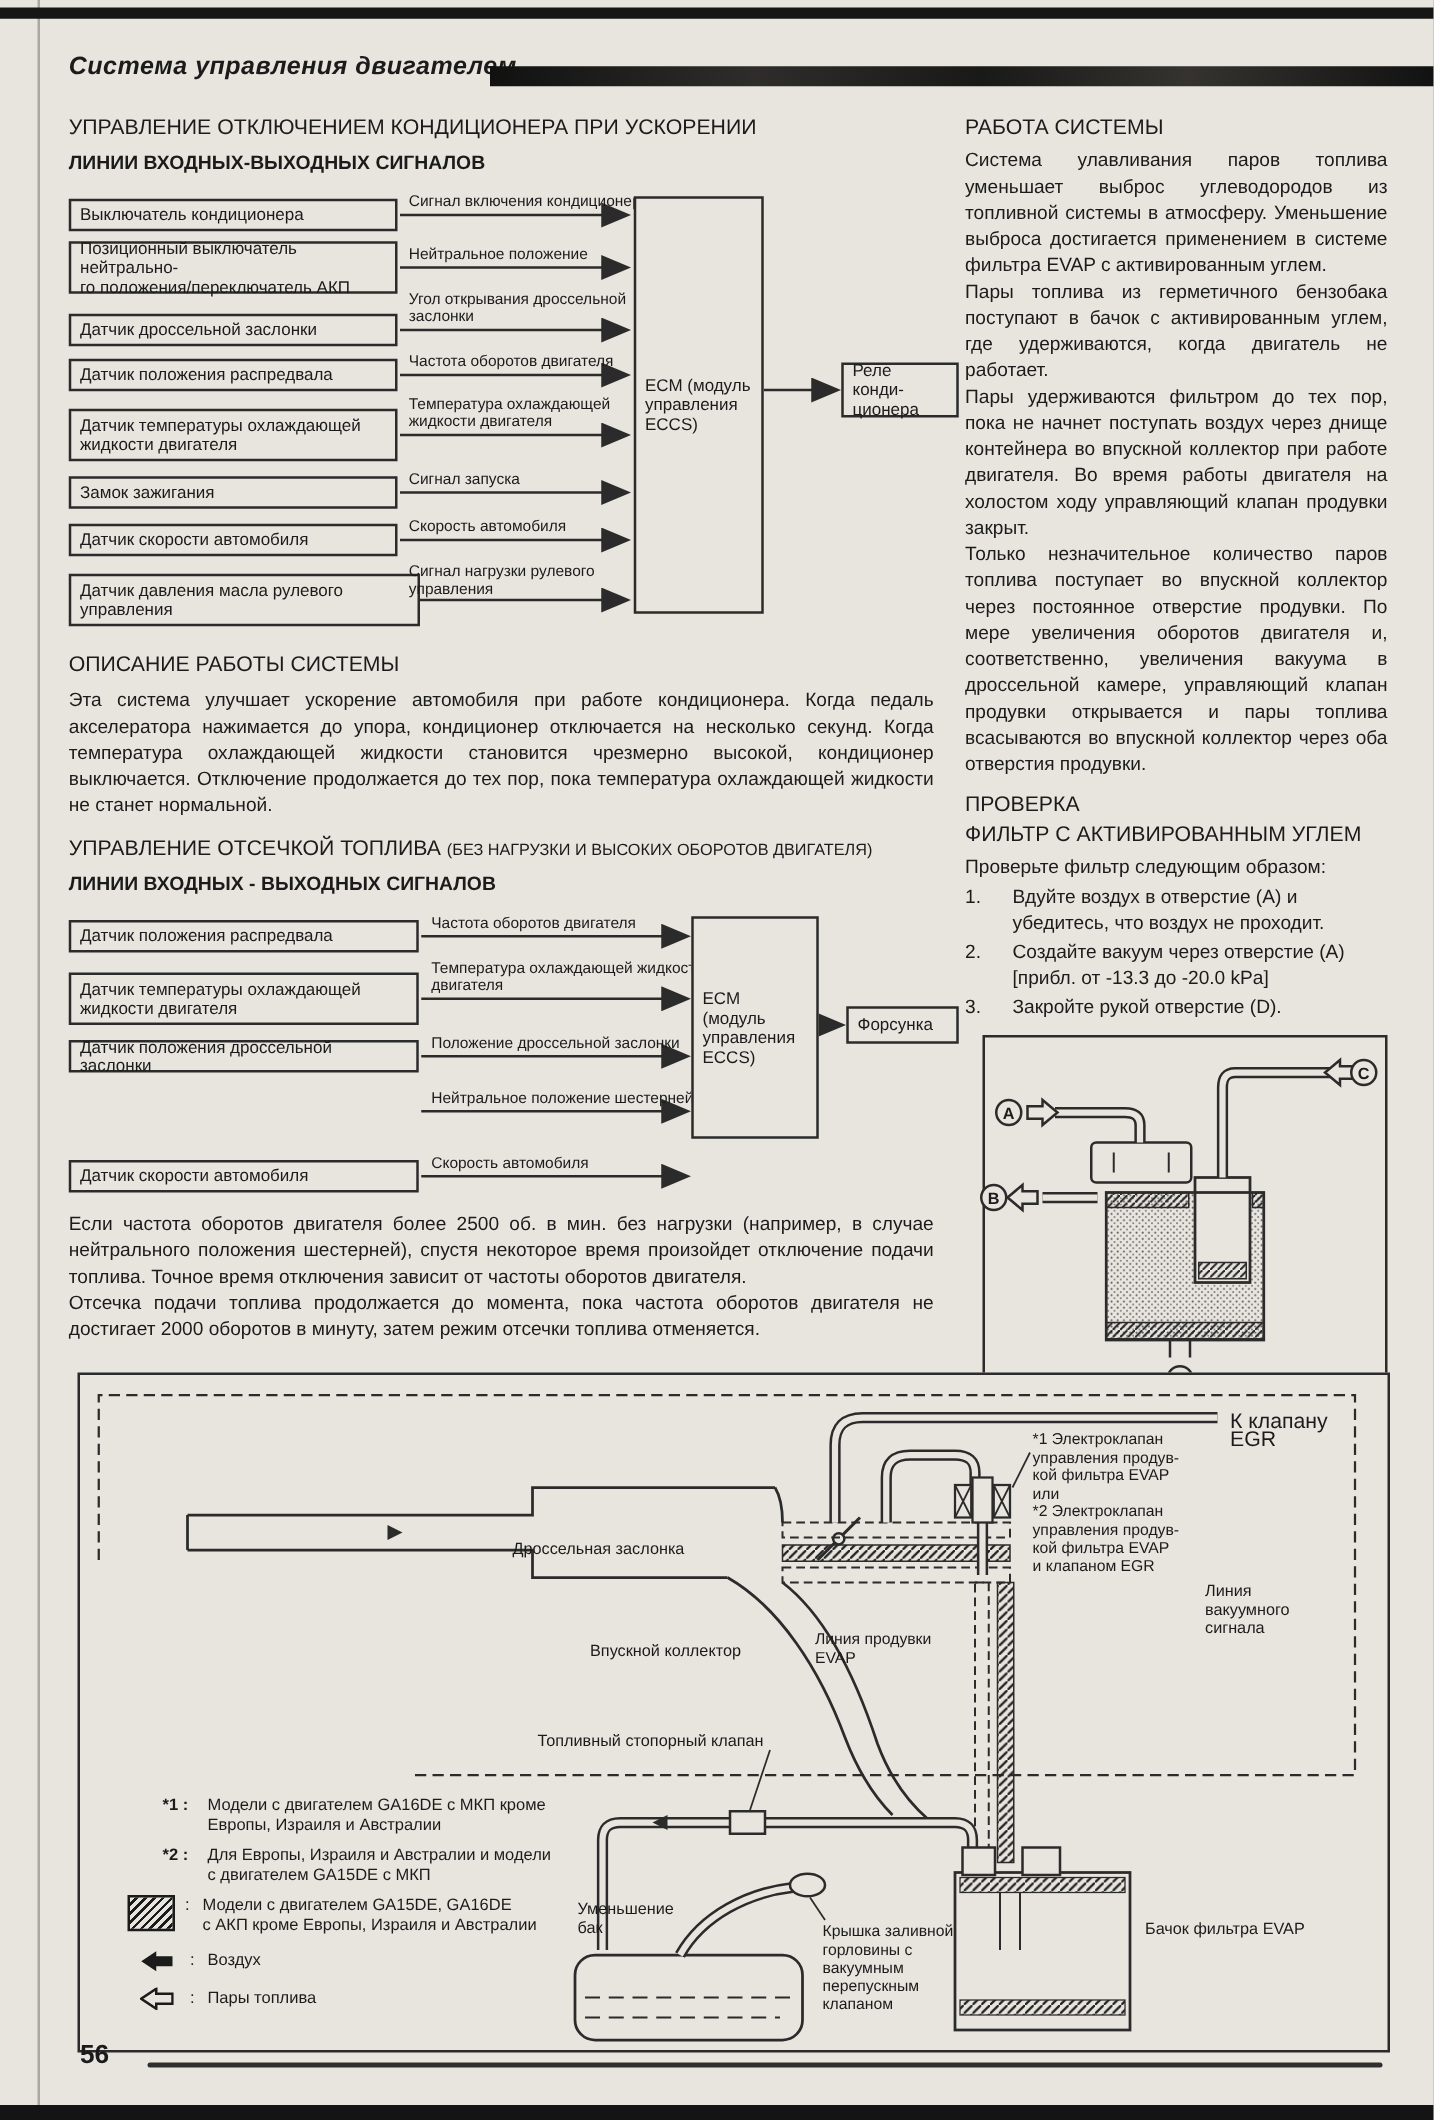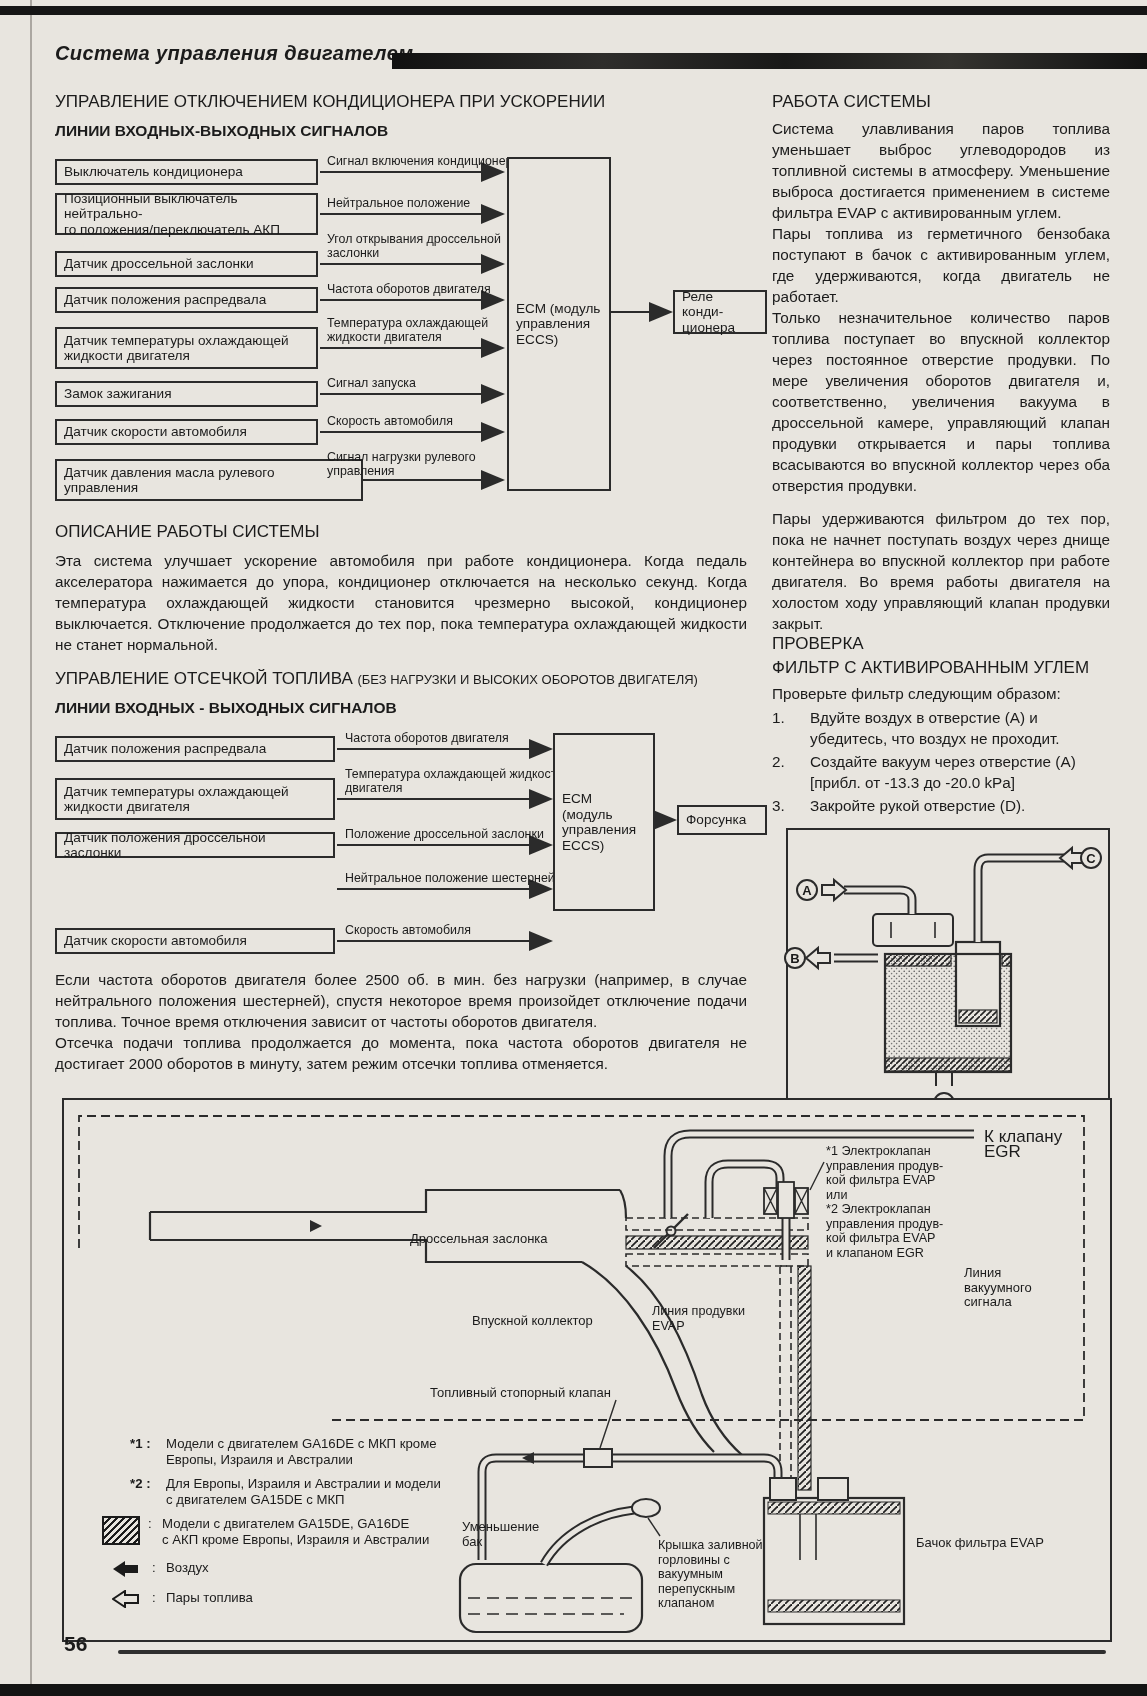--- a/index.html
+++ b/index.html
@@ -107,21 +107,21 @@
       <div class="sig" style="left:272px;top:164px">Температура охлаждающей
 жидкости двигателя</div>
       <div class="dbox" style="left:0;top:229px;width:263px;height:26px">
           <span>Замок зажигания</span>
         </div>
       <div class="sig" style="left:272px;top:224px">Сигнал запуска</div>
       <div class="dbox" style="left:0;top:267px;width:263px;height:26px">
           <span>Датчик скорости автомобиля</span>
         </div>
       <div class="sig" style="left:272px;top:262px">Скорость автомобиля</div>
-      <div class="dbox" style="left:0;top:307px;width:308px;height:42px">
+      <div class="dbox" style="left:0;top:307px;width:281px;height:42px">
           <span>Датчик давления масла рулевого
 управления</span>
         </div>
       <div class="sig" style="left:272px;top:298px">Сигнал нагрузки рулевого
 управления</div>
       <div class="dbox" style="left:452px;top:5px;width:104px;height:334px">
           <span>ЕСМ (модуль
 управления
 ECCS)</span>
         </div>
@@ -181,22 +181,22 @@
     </div>
 
     <p class="body-p">Если частота оборотов двигателя более 2500 об. в мин. без нагрузки (например, в случае нейтрального положения шестерней), спустя некоторое время произойдет отключение подачи топлива. Точное время отключения зависит от частоты оборотов двигателя.</p>
     <p class="body-p">Отсечка подачи топлива продолжается до момента, пока частота оборотов двигателя не достигает 2000 оборотов в минуту, затем режим отсечки топлива отменяется.</p>
   </div>
 
   <div class="col-right">
     <p class="h1" style="margin-bottom:6px">РАБОТА СИСТЕМЫ</p>
     <p class="body-p">Система улавливания паров топлива уменьшает выброс углеводородов из топливной системы в атмосферу. Уменьшение выброса достигается применением в системе фильтра EVAP с активированным углем.</p>
     <p class="body-p">Пары топлива из герметичного бензобака поступают в бачок с активированным углем, где удерживаются, когда двигатель не работает.</p>
+    <p class="body-p">Пары удерживаются фильтром до тех пор, пока не начнет поступать воздух через днище контейнера во впускной коллектор при работе двигателя. Во время работы двигателя на холостом ходу управляющий клапан продувки закрыт.</p>
     <p class="body-p" style="margin-bottom:12px">Только незначительное количество паров топлива поступает во впускной коллектор через постоянное отверстие продувки. По мере увеличения оборотов двигателя и, соответственно, увеличения вакуума в дроссельной камере, управляющий клапан продувки открывается и пары топлива всасываются во впускной коллектор через оба отверстия продувки.</p>
-    <p class="body-p">Пары удерживаются фильтром до тех пор, пока не начнет поступать воздух через днище контейнера во впускной коллектор при работе двигателя. Во время работы двигателя на холостом ходу управляющий клапан продувки закрыт.</p>
 
     <p class="h1" style="margin-bottom:4px">ПРОВЕРКА</p>
     <p class="h1" style="margin-bottom:5px">ФИЛЬТР С АКТИВИРОВАННЫМ УГЛЕМ</p>
     <p class="body-p" style="margin-bottom:3px;text-align:left">Проверьте фильтр следующим образом:</p>
     <div class="step">
       <span class="step-num">1.</span>
       <span class="step-text">Вдуйте воздух в отверстие (А) и убедитесь, что воздух не проходит.</span>
     </div>
     <div class="step">
       <span class="step-num">2.</span>

